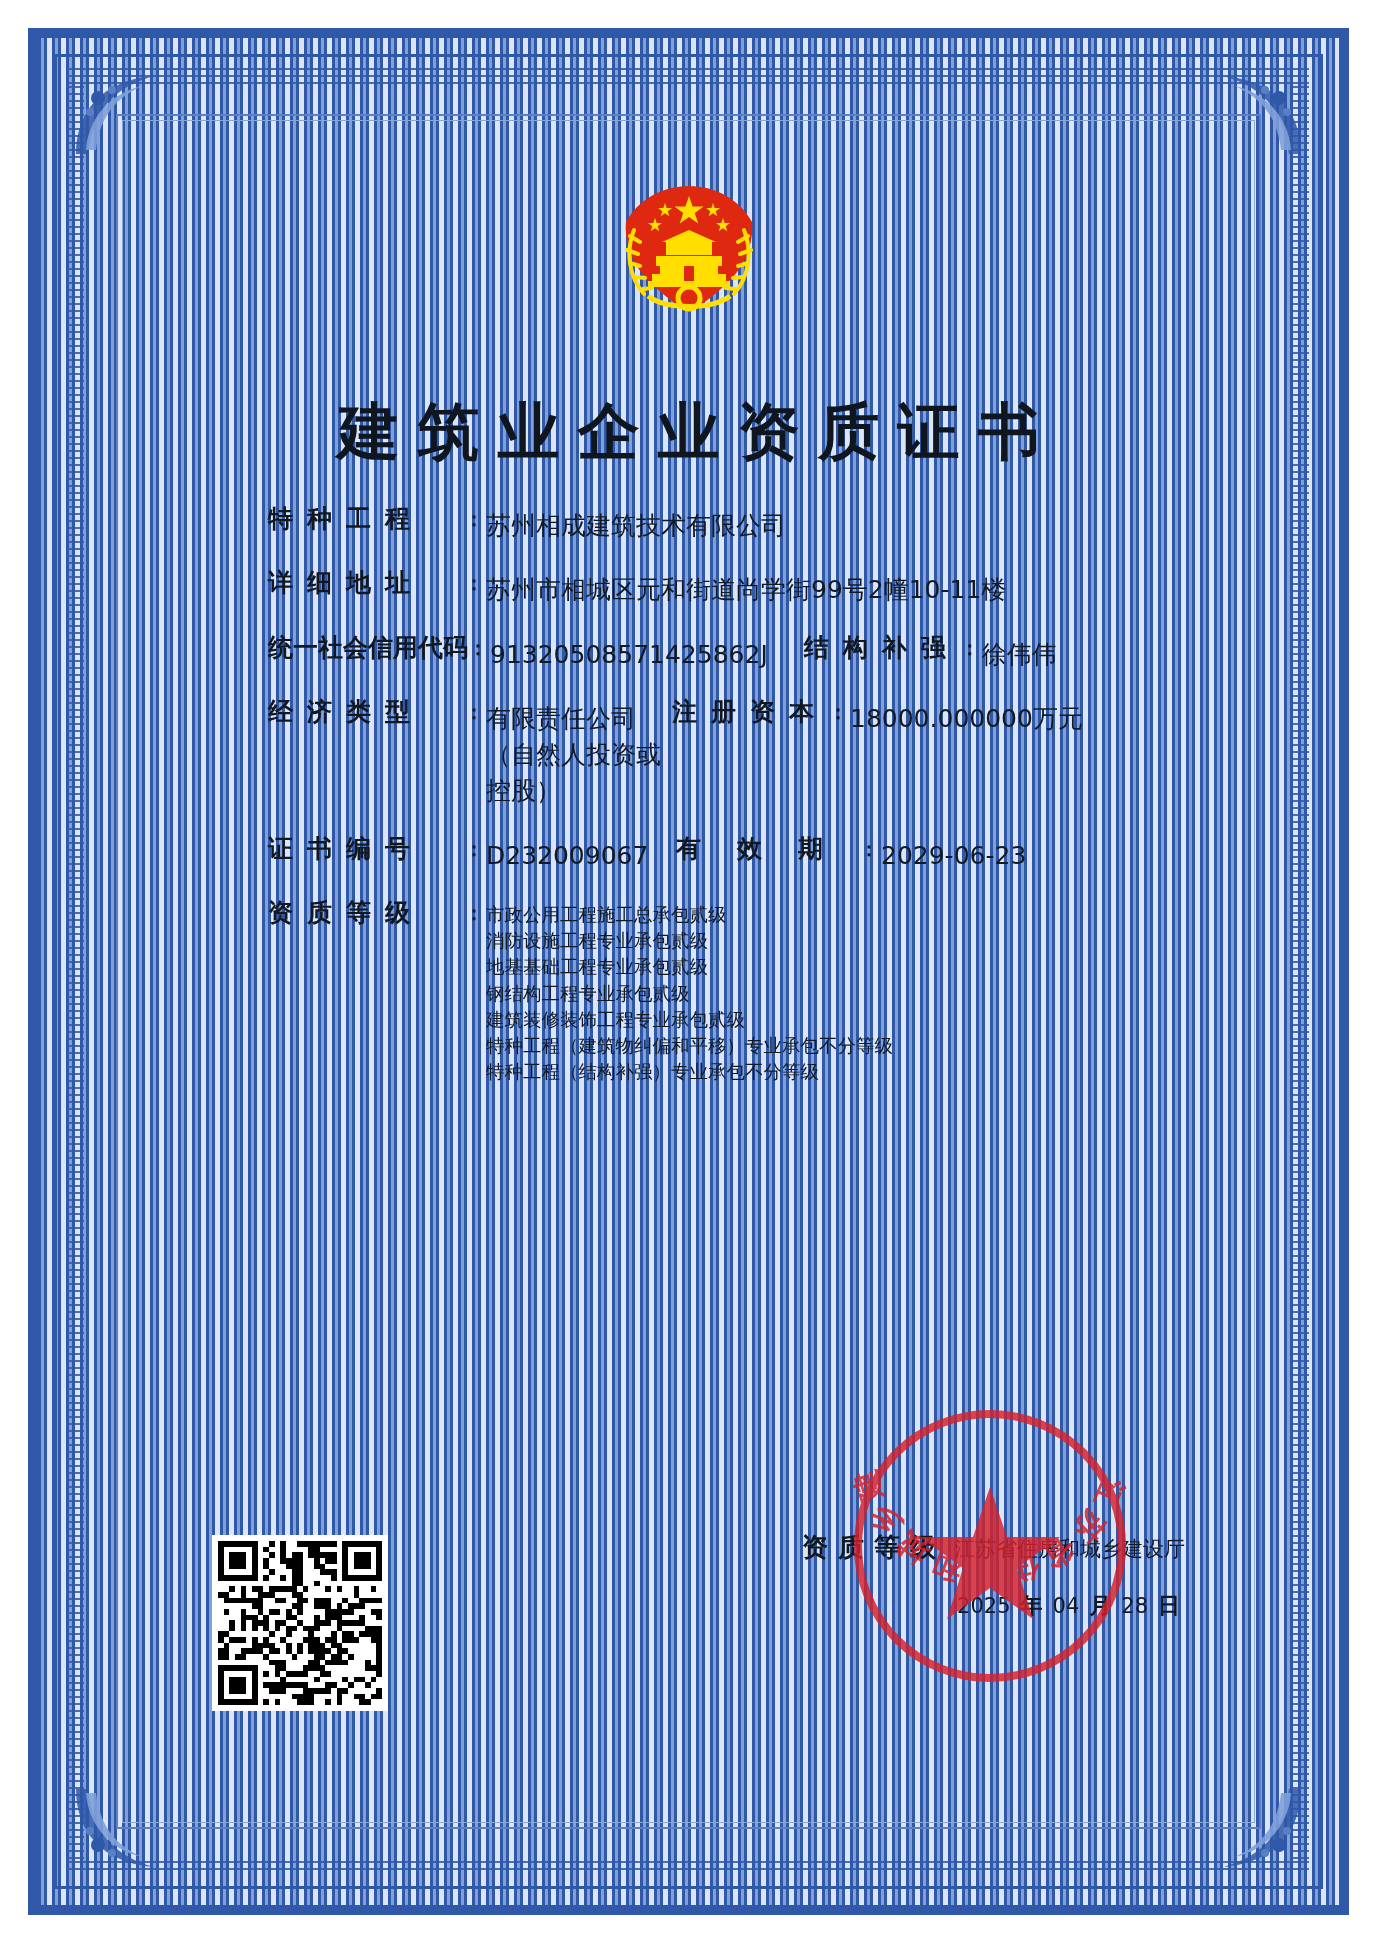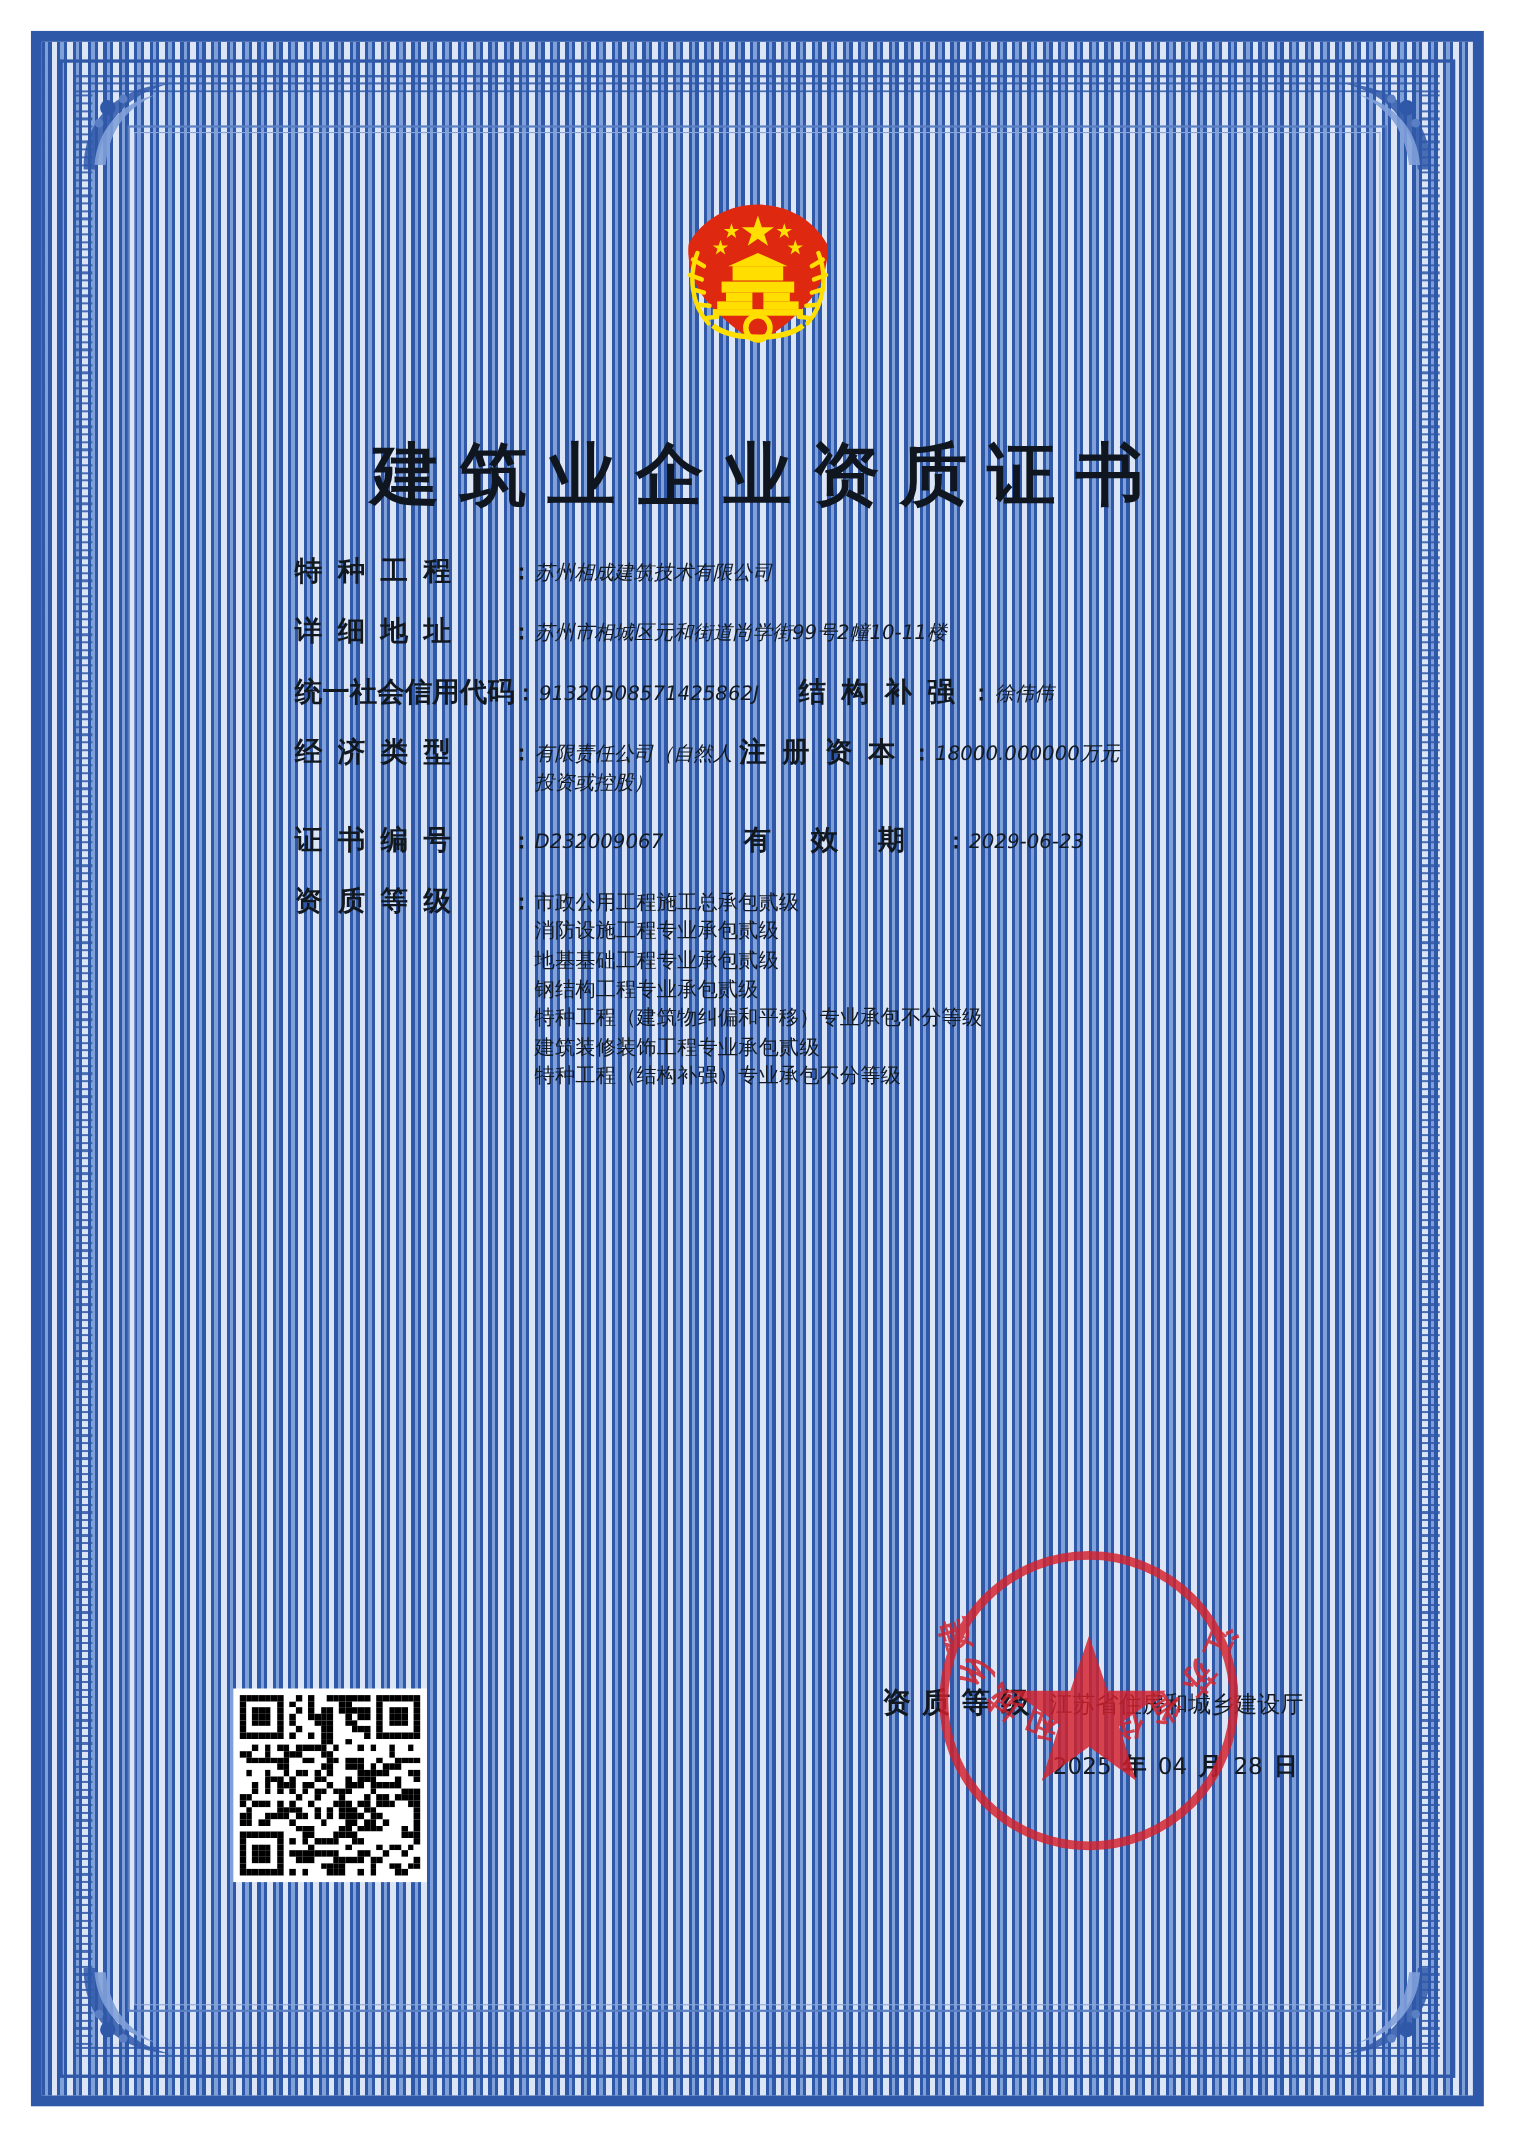--- a/index.html
+++ b/index.html
@@ -202,26 +202,25 @@
     letter-spacing: 14px;
   }
   .f-colon {
     font-size: 20px;
     font-weight: bold;
     color: #121820;
     padding: 4px 2px 0 0;
     flex: 0 0 auto;
   }
   .f-value {
-    font-size: 18px;
+    font-size: 25px;
     color: #141a22;
     padding-top: 6px;
     line-height: 1.45;
     flex: 0 0 auto;
-    font-style: italic;
   }
   .f-value.wrapcol {
     width: 186px;
     white-space: normal;
   }
   .label-w1 { width: 196px; }
   .label-w-code { width: auto; }
   .gap-1 { width: 36px; flex: 0 0 auto; }
 
   .qual-list {
@@ -485,22 +484,22 @@
       </div>
 
       <div class="field-row">
         <div class="f-label spaced label-w1">资质等级</div>
         <div class="f-colon">：</div>
         <div class="qual-list" id="qual-list">
             <div>市政公用工程施工总承包贰级</div>
             <div>消防设施工程专业承包贰级</div>
             <div>地基基础工程专业承包贰级</div>
             <div>钢结构工程专业承包贰级</div>
+            <div>建筑装修装饰工程专业承包贰级</div>
             <div>特种工程（建筑物纠偏和平移）专业承包不分等级</div>
-            <div>建筑装修装饰工程专业承包贰级</div>
             <div>特种工程（结构补强）专业承包不分等级</div>
           </div>
       </div>
 
     </div>
 
     <div class="qr">
       <div class="qr-grid" id="qr-grid" style="grid-template-columns: repeat(29, 1fr); grid-template-rows: repeat(29, 1fr);">
           <div style="background: rgb(0, 0, 0);"></div>
           <div style="background: rgb(0, 0, 0);"></div>

